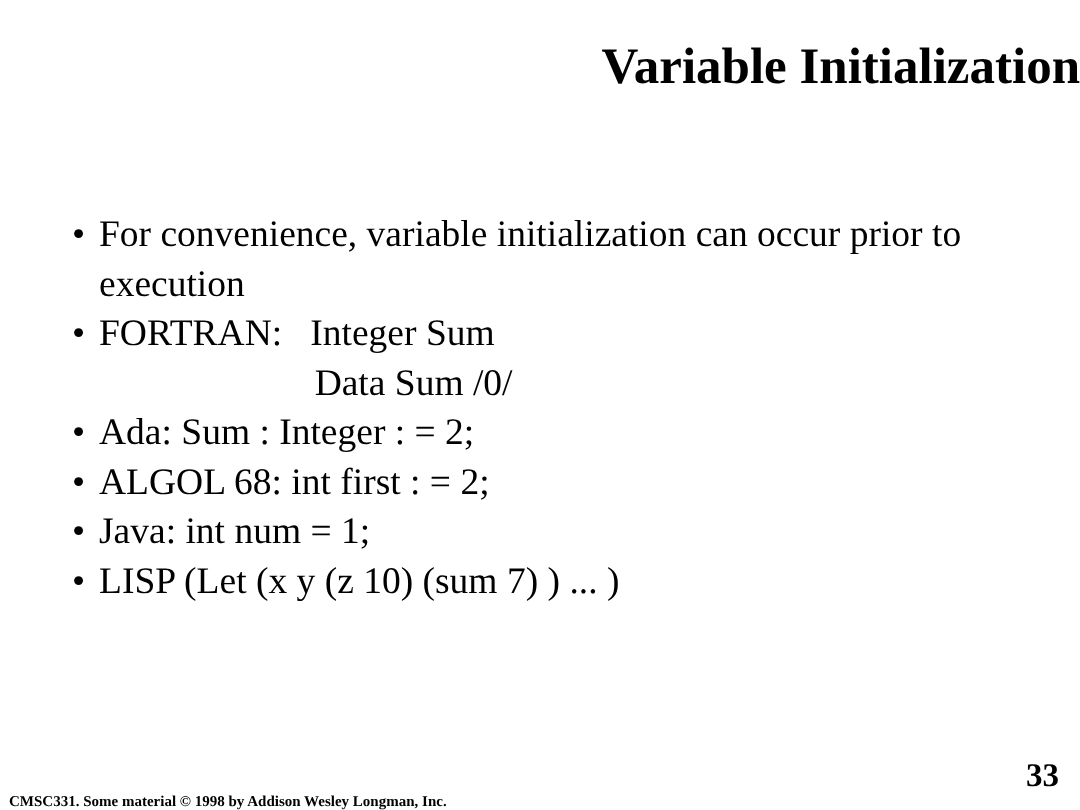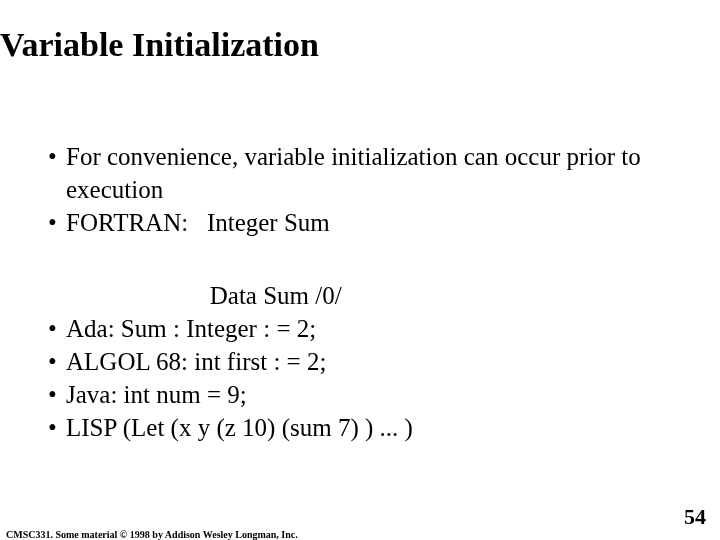--- a/index.html
+++ b/index.html
@@ -17,21 +17,21 @@
     width: 720px;
     height: 540px;
     position: relative;
     box-sizing: border-box;
   }
   .title {
     position: absolute;
     top: 26px;
     left: 0;
     width: 720px;
-    text-align: left;
+    text-align: right;
     font-size: 34px;
     font-weight: bold;
   }
   .content {
     position: absolute;
     top: 140px;
     left: 48px;
     right: 48px;
     font-size: 25px;
     line-height: 1.32;
@@ -42,21 +42,20 @@
   }
   .bullet-mark {
     width: 18px;
     flex: 0 0 18px;
   }
   .bullet-text {
     flex: 1 1 auto;
   }
   .indent {
     padding-left: 18px;
-    margin-top: 40px;
   }
   .footer-left {
     position: absolute;
     left: 6px;
     bottom: 0;
     font-size: 10px;
     font-weight: bold;
   }
   .footer-right {
     position: absolute;
@@ -93,26 +92,26 @@
       <div class="bullet-text">Ada:  Sum : Integer : = 2;</div>
     </div>
 
     <div class="row">
       <div class="bullet-mark">•</div>
       <div class="bullet-text">ALGOL 68:  int first : = 2;</div>
     </div>
 
     <div class="row">
       <div class="bullet-mark">•</div>
-      <div class="bullet-text">Java:  int num = 9;</div>
+      <div class="bullet-text">Java:  int num = 1;</div>
     </div>
 
     <div class="row">
       <div class="bullet-mark">•</div>
       <div class="bullet-text">LISP  (Let (x y (z 10) (sum 7) ) ... )</div>
     </div>
 
   </div>
 
   <div class="footer-left">CMSC331.  Some material © 1998 by Addison Wesley Longman, Inc.</div>
-  <div class="footer-right">54</div>
+  <div class="footer-right">33</div>
 
 </div>
 
 </body></html>

